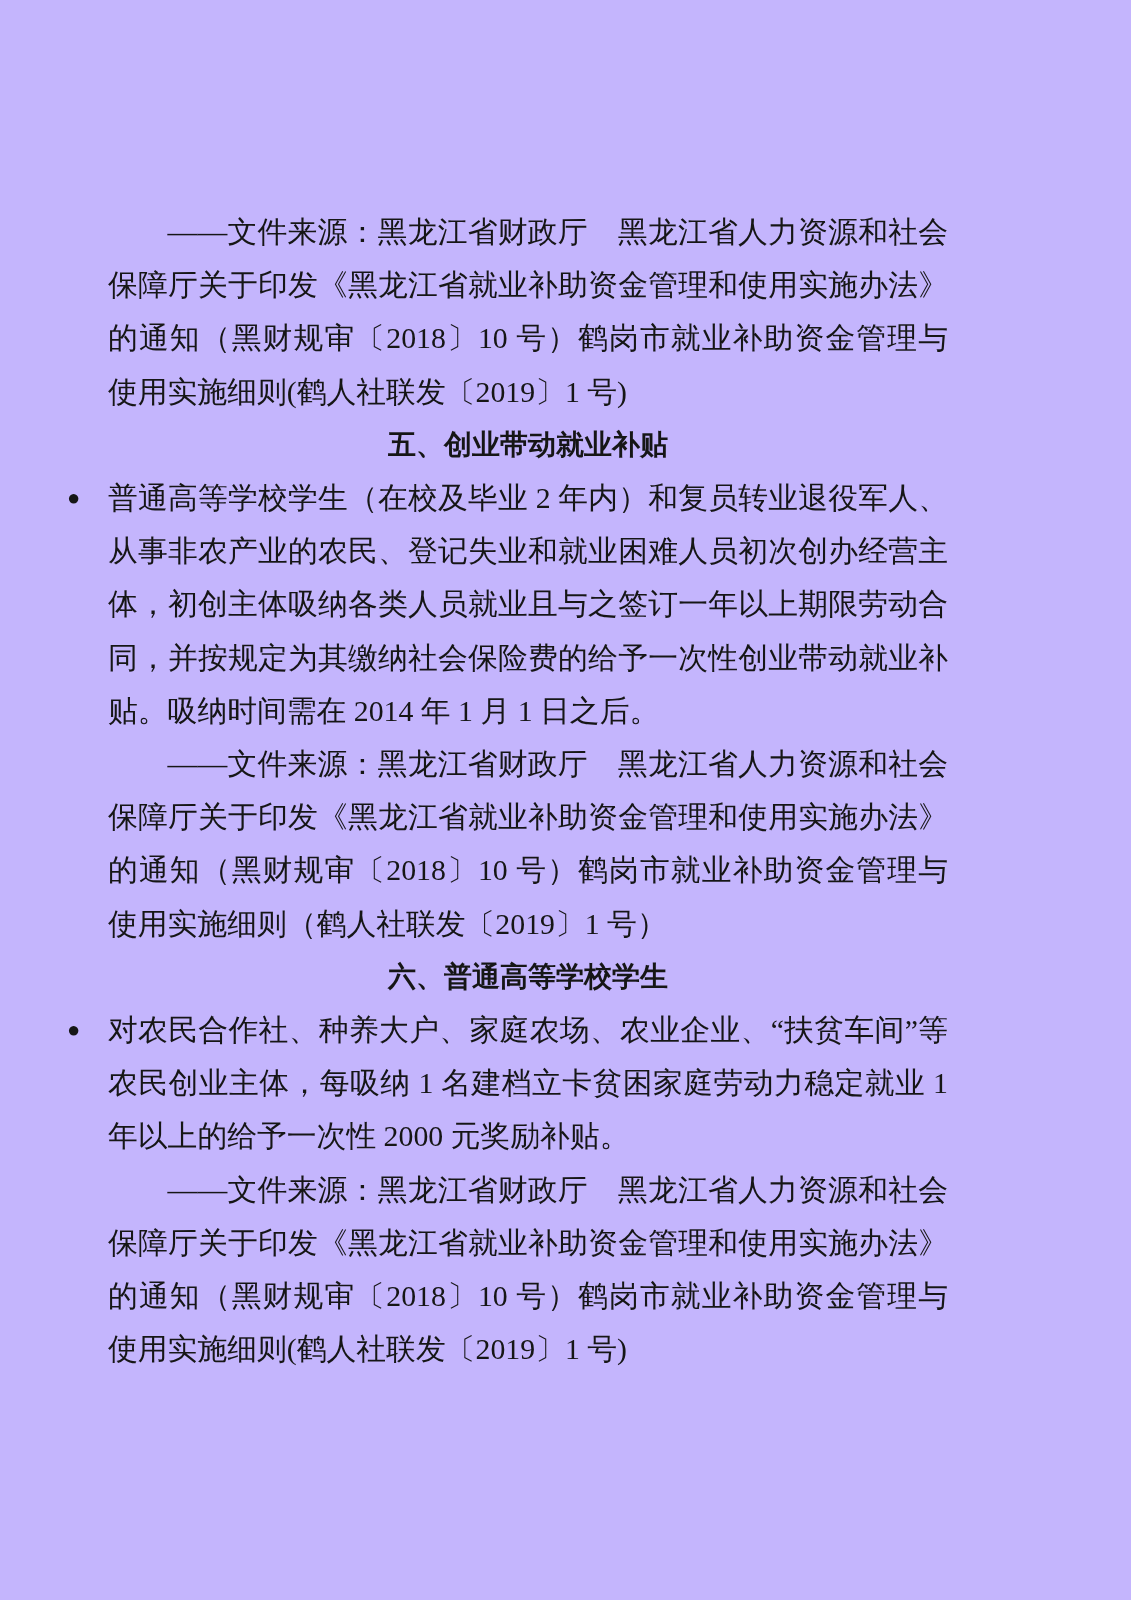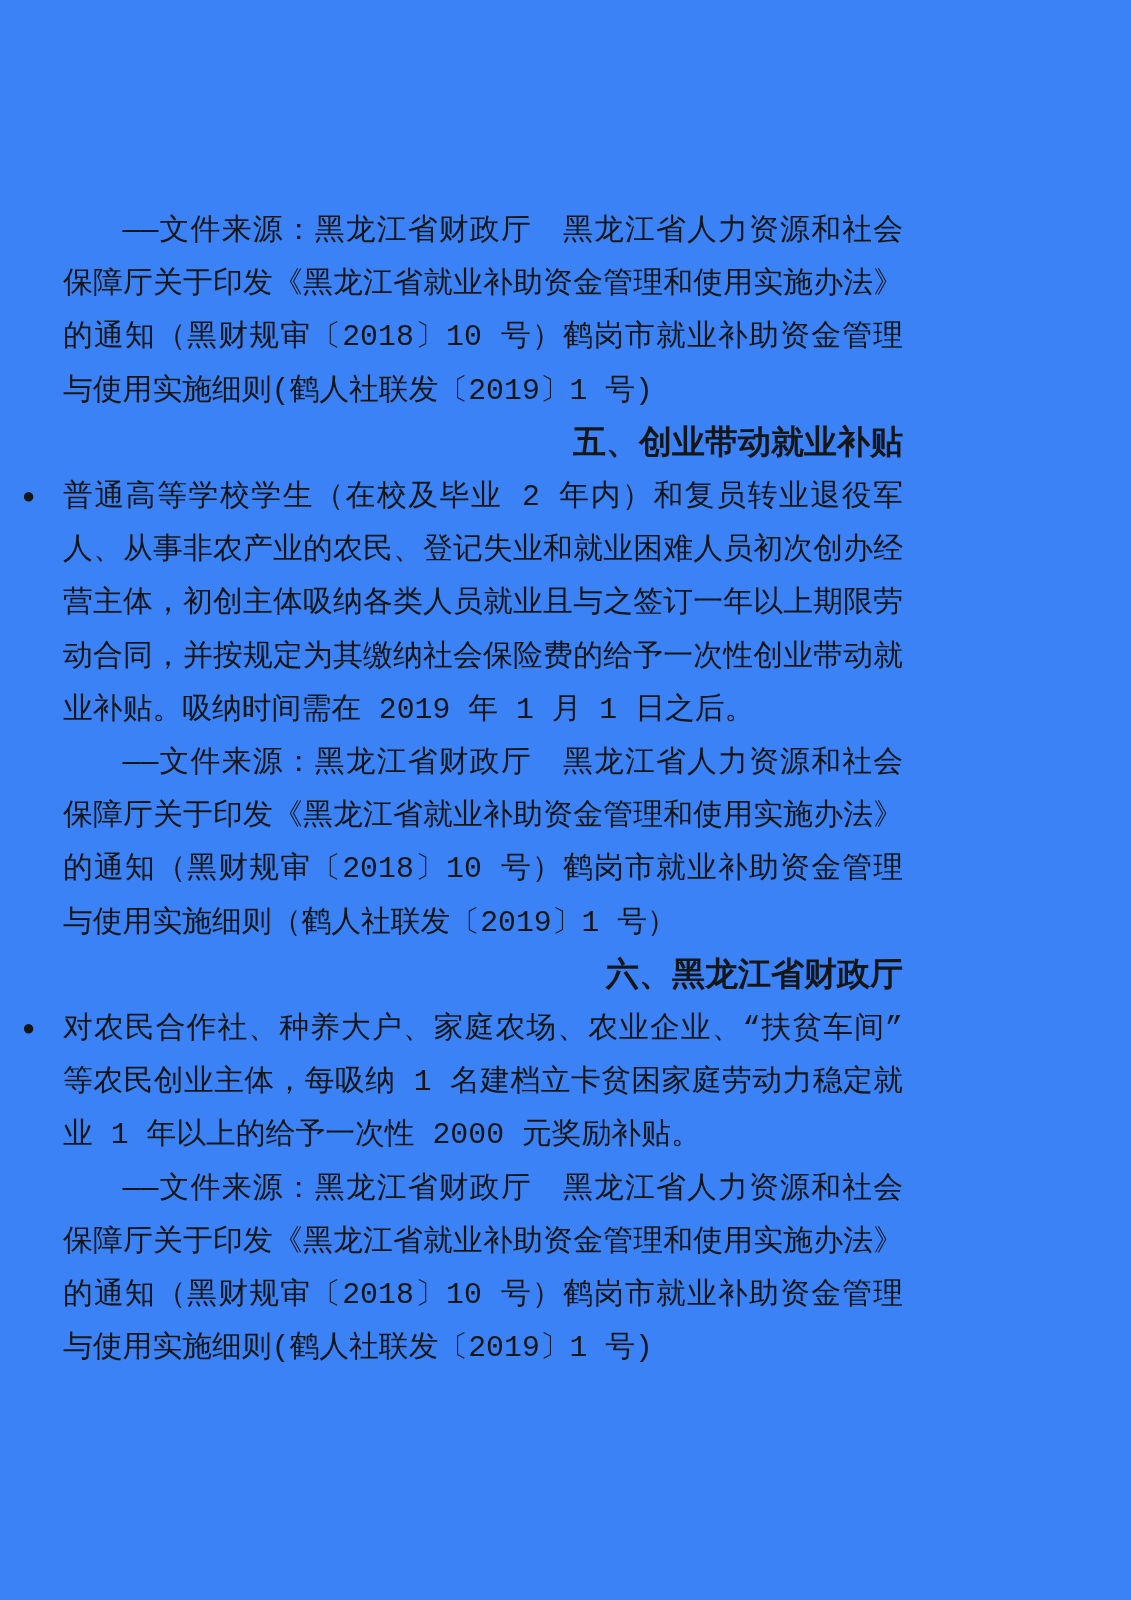--- a/index.html
+++ b/index.html
@@ -9,43 +9,43 @@
   }
   body {
     width: 1131px;
     height: 1600px;
     overflow: hidden;
   }
   .page {
     box-sizing: border-box;
     width: 1131px;
     height: 1600px;
-    padding: 205px 144px 0 63px;
-    font-family: Liberation Mono, monospace;
+    padding: 205px 144px 0 108px;
+    font-family: Liberation Serif, serif;
     font-size: 29.8px;
     line-height: 53.2px;
     color: #161616;
-    background: #3b82f6;
+    background: #c4b5fd;
   }
   .content {
     width: 840px;
   }
   .para {
     margin: 0;
     text-align: justify;
   }
   .source {
     text-indent: 2em;
   }
   .heading {
     margin: 0;
-    font-size: 33px;
+    font-size: 28px;
     line-height: 53.2px;
     font-weight: 700;
-    text-align: right;
+    text-align: center;
   }
   .bullet-item {
     position: relative;
   }
   .bullet-marker {
     position: absolute;
     left: -41px;
     top: 0;
     width: 40px;
     font-size: 22px;
@@ -63,26 +63,26 @@
 
 <div class="page">
   <div class="content">
 
     <p class="para source">——文件来源：黑龙江省财政厅　黑龙江省人力资源和社会保障厅关于印发《黑龙江省就业补助资金管理和使用实施办法》的通知（黑财规审〔2018〕10 号）鹤岗市就业补助资金管理与使用实施细则(鹤人社联发〔2019〕1 号)</p>
 
     <h2 class="heading">五、创业带动就业补贴</h2>
 
     <div class="bullet-item">
       <span class="bullet-marker">●</span>
-      <p class="bullet-text">普通高等学校学生（在校及毕业 2 年内）和复员转业退役军人、从事非农产业的农民、登记失业和就业困难人员初次创办经营主体，初创主体吸纳各类人员就业且与之签订一年以上期限劳动合同，并按规定为其缴纳社会保险费的给予一次性创业带动就业补贴。吸纳时间需在 2019 年 1 月 1 日之后。</p>
+      <p class="bullet-text">普通高等学校学生（在校及毕业 2 年内）和复员转业退役军人、从事非农产业的农民、登记失业和就业困难人员初次创办经营主体，初创主体吸纳各类人员就业且与之签订一年以上期限劳动合同，并按规定为其缴纳社会保险费的给予一次性创业带动就业补贴。吸纳时间需在 2014 年 1 月 1 日之后。</p>
     </div>
 
     <p class="para source">——文件来源：黑龙江省财政厅　黑龙江省人力资源和社会保障厅关于印发《黑龙江省就业补助资金管理和使用实施办法》的通知（黑财规审〔2018〕10 号）鹤岗市就业补助资金管理与使用实施细则（鹤人社联发〔2019〕1 号）</p>
 
-    <h2 class="heading">六、黑龙江省财政厅</h2>
+    <h2 class="heading">六、普通高等学校学生</h2>
 
     <div class="bullet-item">
       <span class="bullet-marker">●</span>
       <p class="bullet-text">对农民合作社、种养大户、家庭农场、农业企业、“扶贫车间”等农民创业主体，每吸纳 1 名建档立卡贫困家庭劳动力稳定就业 1 年以上的给予一次性 2000 元奖励补贴。</p>
     </div>
 
     <p class="para source">——文件来源：黑龙江省财政厅　黑龙江省人力资源和社会保障厅关于印发《黑龙江省就业补助资金管理和使用实施办法》的通知（黑财规审〔2018〕10 号）鹤岗市就业补助资金管理与使用实施细则(鹤人社联发〔2019〕1 号)</p>
 
   </div>
 </div>

